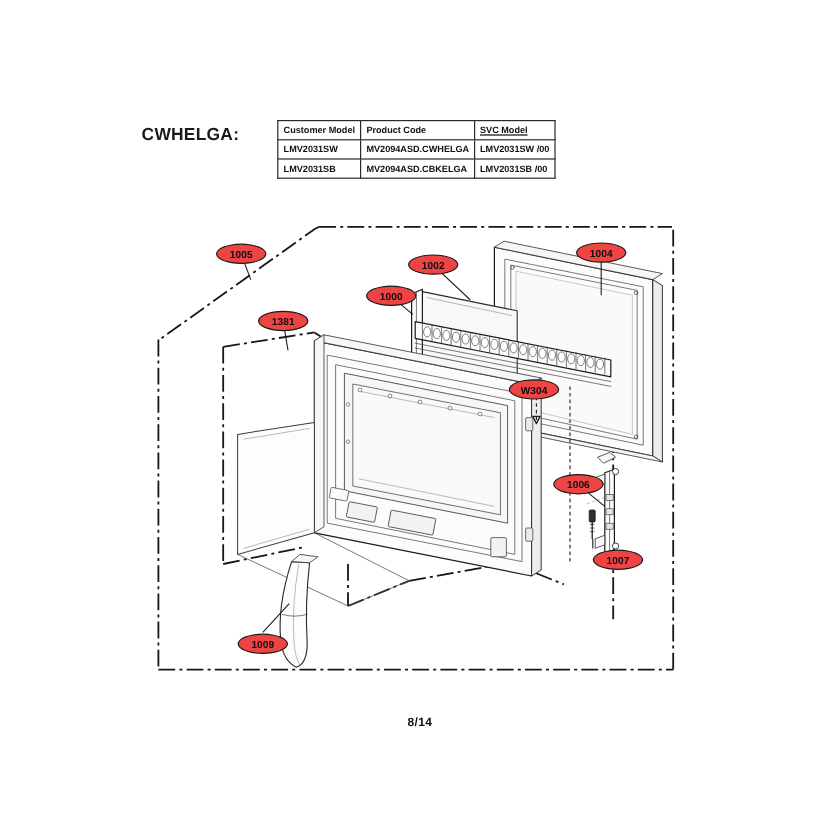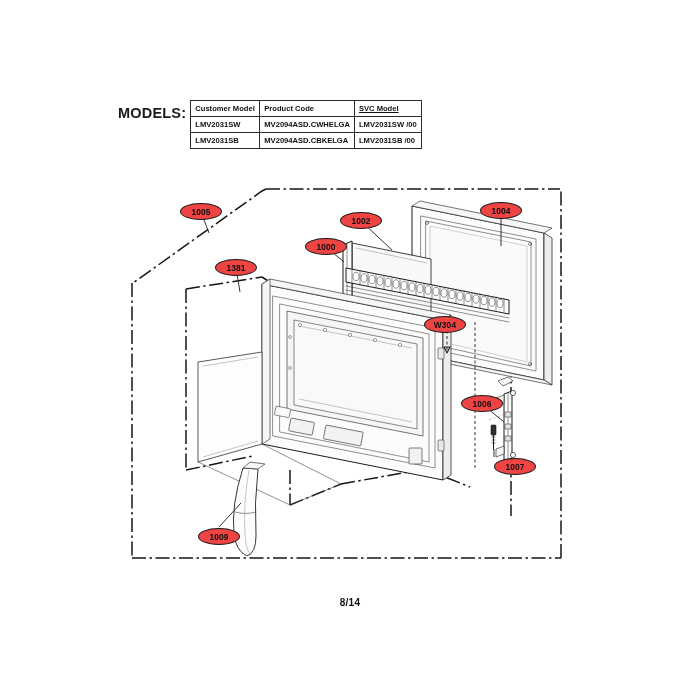--- a/index.html
+++ b/index.html
@@ -34,20 +34,21 @@
     letter-spacing: 0.2px;
     color: #1a1a1a;
     padding-top: 5px;
     margin-right: 4px;
     white-space: nowrap;
   }
   #models-table {
     border-collapse: collapse;
     font-size: 7.6px;
     color: #101010;
+    margin-left: 28px;
   }
   #models-table td, #models-table th {
     border: 1px solid #2a2a2a;
     padding: 2px 4px 2px 4px;
     text-align: left;
     font-weight: bold;
     white-space: nowrap;
     line-height: 1.25;
     height: 11px;
   }
@@ -98,21 +99,21 @@
     color: #111111;
     letter-spacing: 0.3px;
   }
 </style>
 </head>
 <body>
 
 <div id="page">
 
   <div id="models-block">
-    <div id="models-label">MODELS:</div>
+    <div id="models-label">CWHELGA:</div>
     <table id="models-table">
       <thead>
         <tr>
           <th class="col-cust">Customer Model</th>
           <th class="col-prod">Product Code</th>
           <th class="col-svc">SVC Model</th>
         </tr>
       </thead>
       <tbody>
         <tr>

